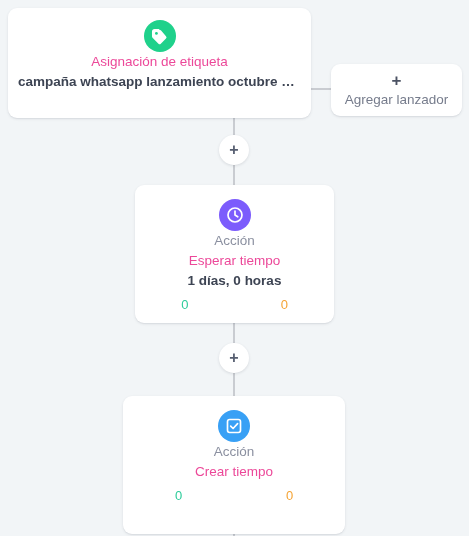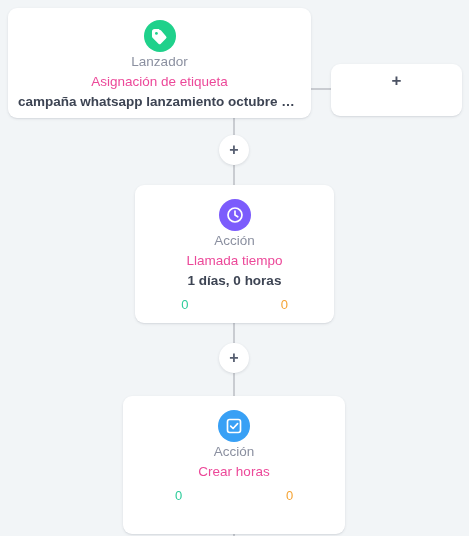--- a/index.html
+++ b/index.html
@@ -182,44 +182,44 @@
 
   <div class="card" id="trigger-card">
     <div class="icon-wrap">
       <div class="icon-circle" style="background:#1fd18b;">
         <svg width="19" height="19" viewBox="0 0 24 24" aria-hidden="true">
           <path d="M11.6 2.5H5.9A3.4 3.4 0 0 0 2.5 5.9v5.7c0 .9.36 1.77 1 2.4l7.2 7.2a2.1 2.1 0 0 0 2.97 0l6.53-6.53a2.1 2.1 0 0 0 0-2.97L14 4.5a3.4 3.4 0 0 0-2.4-1z" fill="#ffffff"></path>
           <circle cx="8.1" cy="8.1" r="1.75" fill="#1fd18b"></circle>
         </svg>
       </div>
     </div>
-    <div class="card-type">Lanzador</div>
     <div class="card-subtype">Asignación de etiqueta</div>
     <div class="card-title">campaña whatsapp lanzamiento octubre 40...</div>
   </div>
 
   <div class="card" id="add-trigger-card">
     <div class="plus-glyph">+</div>
+    <div class="add-label">Agregar lanzador</div>
   </div>
 
   <div class="add-step" style="top:135px;">
     <span class="plus-glyph">+</span>
   </div>
 
   <div class="card" id="action-card-1">
     <div class="icon-wrap">
       <div class="icon-circle" style="background:#7c5cfc;">
         <svg width="20" height="20" viewBox="0 0 24 24" aria-hidden="true">
           <circle cx="12" cy="12" r="8.4" fill="none" stroke="#ffffff" stroke-width="2"></circle>
           <path d="M12 7.2V12l3.3 2.1" fill="none" stroke="#ffffff" stroke-width="2" stroke-linecap="round" stroke-linejoin="round"></path>
         </svg>
       </div>
     </div>
     <div class="card-type">Acción</div>
-    <div class="card-subtype">Llamada tiempo</div>
+    <div class="card-subtype">Esperar tiempo</div>
     <div class="card-title">1 días, 0 horas</div>
     <div class="stats">
       <div class="stat completed">0</div>
       <div class="stat pending">0</div>
     </div>
   </div>
 
   <div class="add-step" style="top:343px;">
     <span class="plus-glyph">+</span>
   </div>
@@ -227,20 +227,20 @@
   <div class="card" id="action-card-2">
     <div class="icon-wrap">
       <div class="icon-circle" style="background:#38a0f5;">
         <svg width="20" height="20" viewBox="0 0 24 24" aria-hidden="true">
           <rect x="4.2" y="4.2" width="15.6" height="15.6" rx="2.6" fill="none" stroke="#ffffff" stroke-width="2"></rect>
           <path d="M8 12.1l2.9 2.9 5.4-5.8" fill="none" stroke="#ffffff" stroke-width="2" stroke-linecap="round" stroke-linejoin="round"></path>
         </svg>
       </div>
     </div>
     <div class="card-type">Acción</div>
-    <div class="card-subtype">Crear horas</div>
+    <div class="card-subtype">Crear tiempo</div>
     <div class="stats">
       <div class="stat completed">0</div>
       <div class="stat pending">0</div>
     </div>
   </div>
 
 </div>
 
 </body></html>

